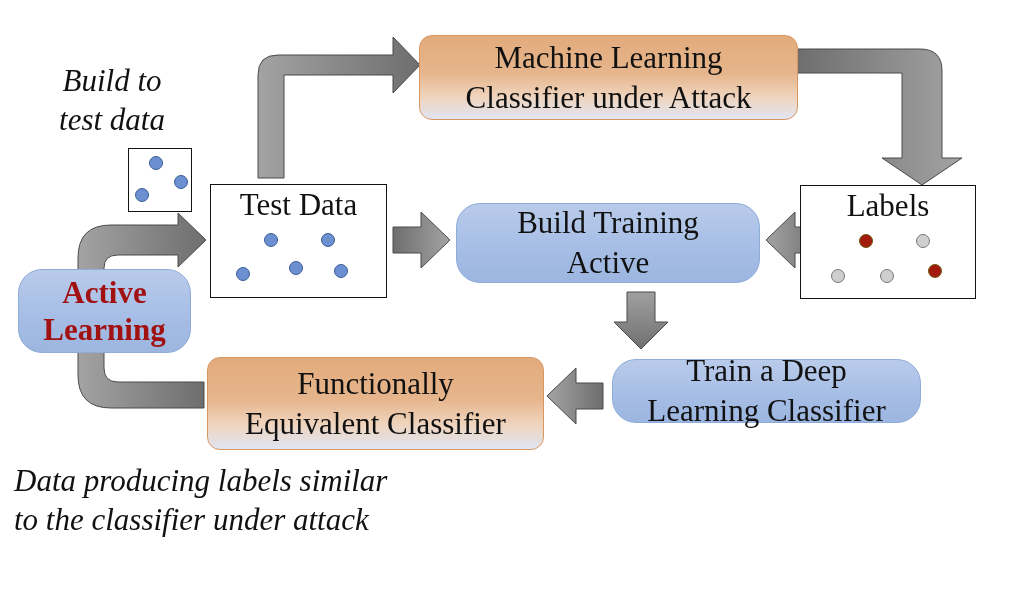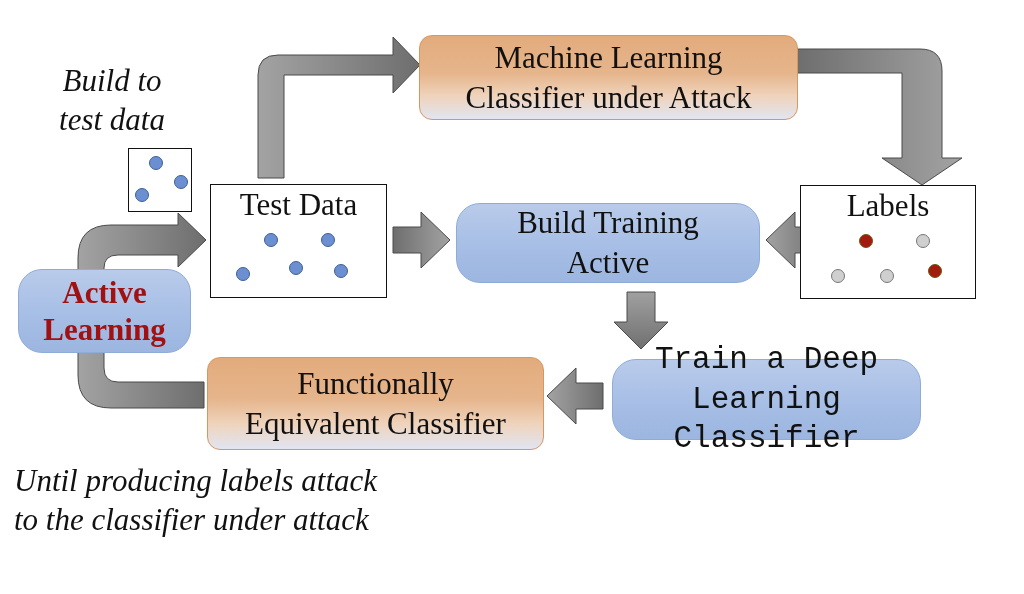--- a/index.html
+++ b/index.html
@@ -95,26 +95,26 @@
 <div class="node blue" style="left:456px; top:203px; width:304px; height:80px;">
   <div class="label">Build Training</div>
   <div class="label">Active</div>
 </div>
 
 <div class="node blue" style="left:18px; top:269px; width:173px; height:84px;">
   <div class="al">Active</div>
   <div class="al">Learning</div>
 </div>
 
-<div class="node blue" style="left:612px; top:359px; width:309px; height:81px;font-family:Liberation Mono, monospace;">
+<div class="node blue" style="left:612px; top:359px; width:309px; height:64px;">
   <div class="label">Train a Deep</div>
   <div class="label">Learning Classifier</div>
 </div>
 
 <div class="node orange" style="left:207px; top:357px; width:337px; height:93px;">
   <div class="label">Functionally</div>
   <div class="label">Equivalent Classifier</div>
 </div>
 
 <div class="note" style="left:14px; top:462px;">
-  <div>Until producing labels attack</div>
+  <div>Data producing labels similar</div>
   <div>to the classifier under attack</div>
 </div>
 
 </body></html>

